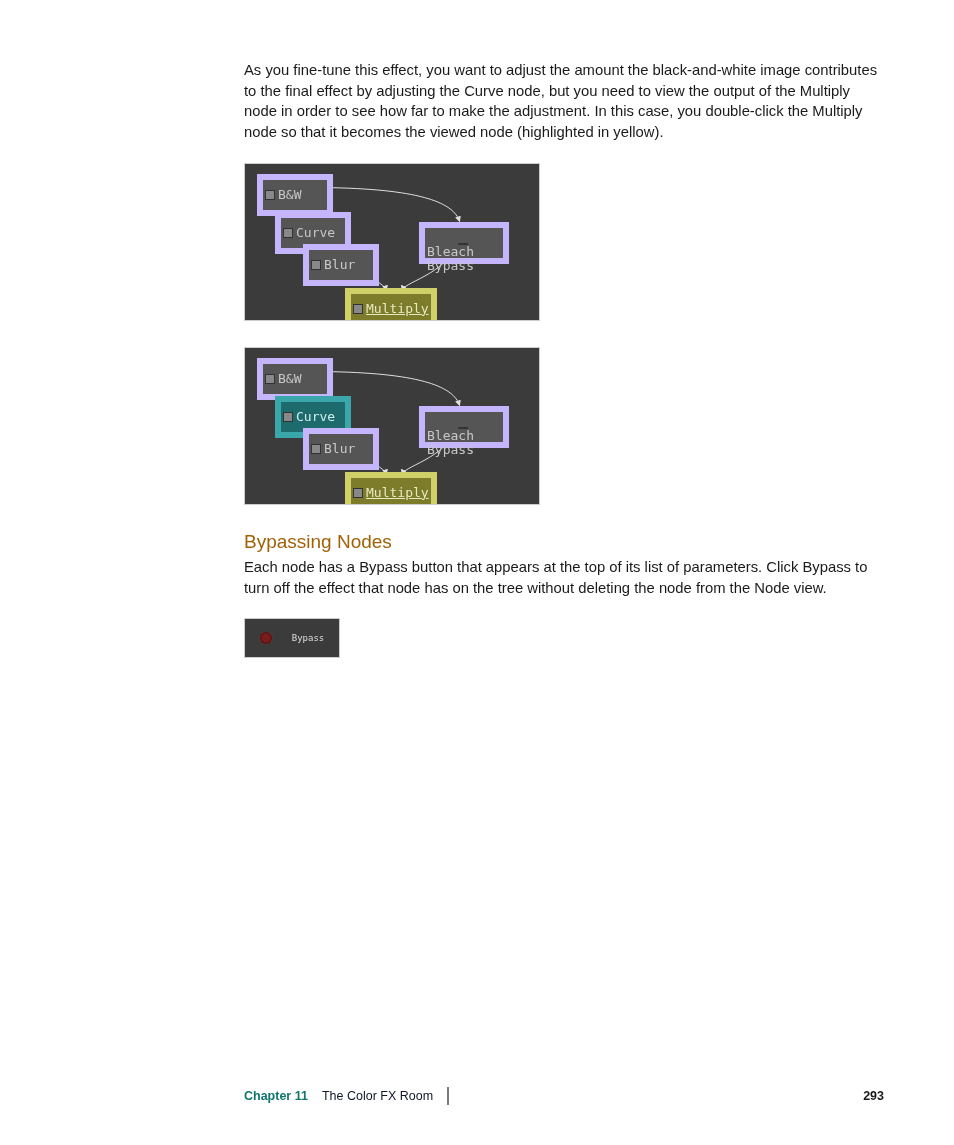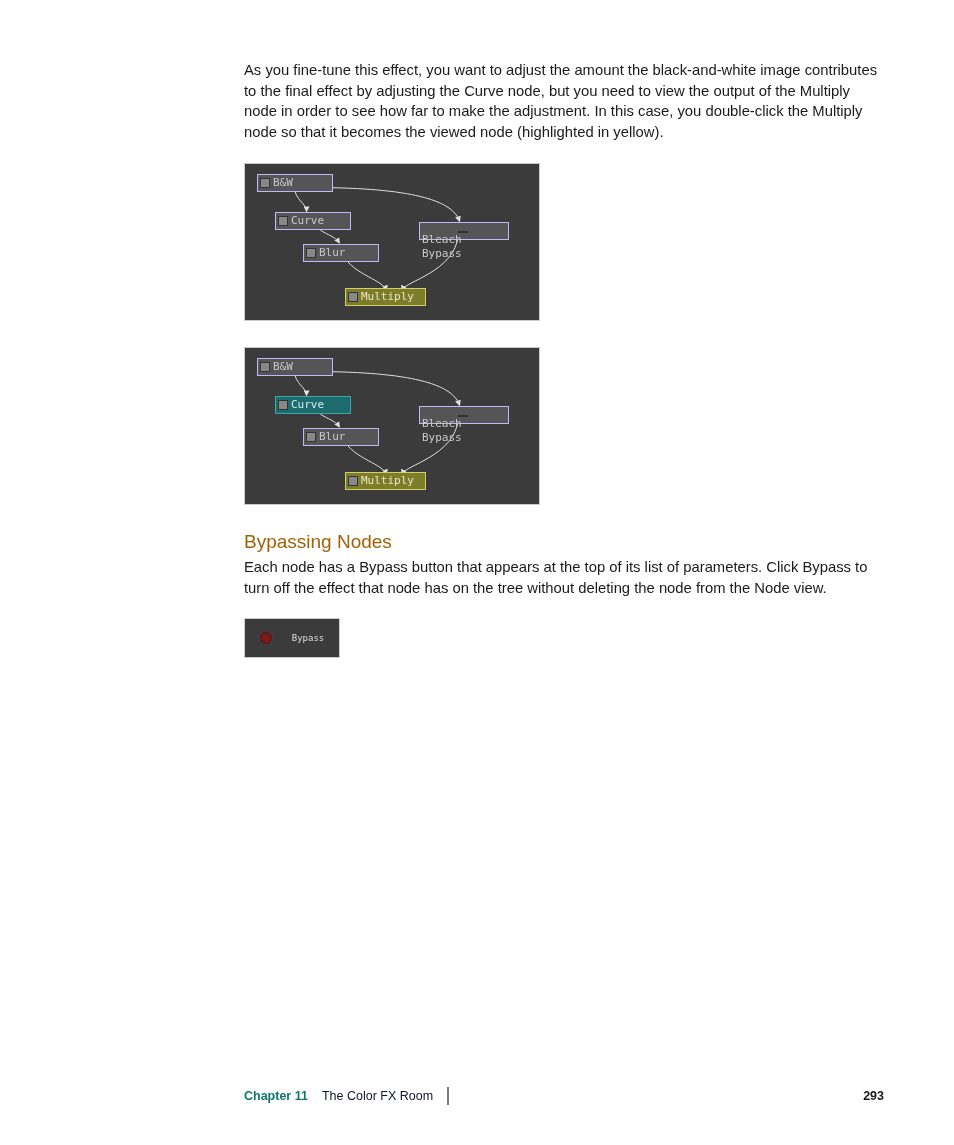--- a/index.html
+++ b/index.html
@@ -19,39 +19,39 @@
     border: 1px solid #ccc;
     width: 296px;
     height: 158px;
     margin-bottom: 26px;
     position: relative;
     overflow: hidden;
   }
   .node {
     position: absolute;
     height: 14px;
-    font-size: 11px;
+    font-size: 13px;
     line-height: 14px;
     font-family: monospace;
     color: #c8c8c8;
     background: #555;
-    border: 1px solid #c4b5fd;
+    border: 6px solid #c4b5fd;
     display: flex;
     align-items: center;
-    padding: 8px 2px;
+    padding: 15px 2px;
   }
   .node .icon {
     width: 10px; height: 10px; margin-right: 3px;
     background: #888; border: 1px solid #333;
   }
   .node-bw     { left: 12px;  top: 10px;  width: 76px; }
   .node-curve  { left: 30px;  top: 48px;  width: 76px; }
   .node-blur   { left: 58px;  top: 80px;  width: 76px; }
   .node-bleach { left: 174px; top: 58px;  width: 90px; flex-direction: column; }
-  .node-mult   { left: 100px; top: 124px; width: 81px; }
+  .node-mult   { left: 100px; top: 124px; width: 92px; text-decoration: underline; }
   .yellow { background: #7c7c2a; border-color: #d0d068; color:#e8e8c0; }
   .cyan   { background: #1e6b6e; border-color: #3aa8aa; color:#cfeeee; }
   .conn {
     position: absolute;
     top: 0; left: 0;
     width: 100%; height: 100%;
     pointer-events: none;
   }
   .figure-small {
     background: #3b3b3b;

